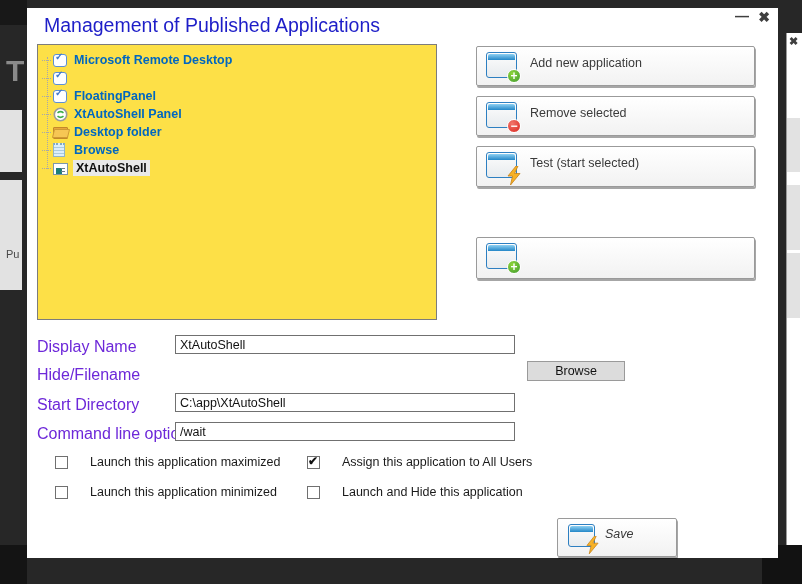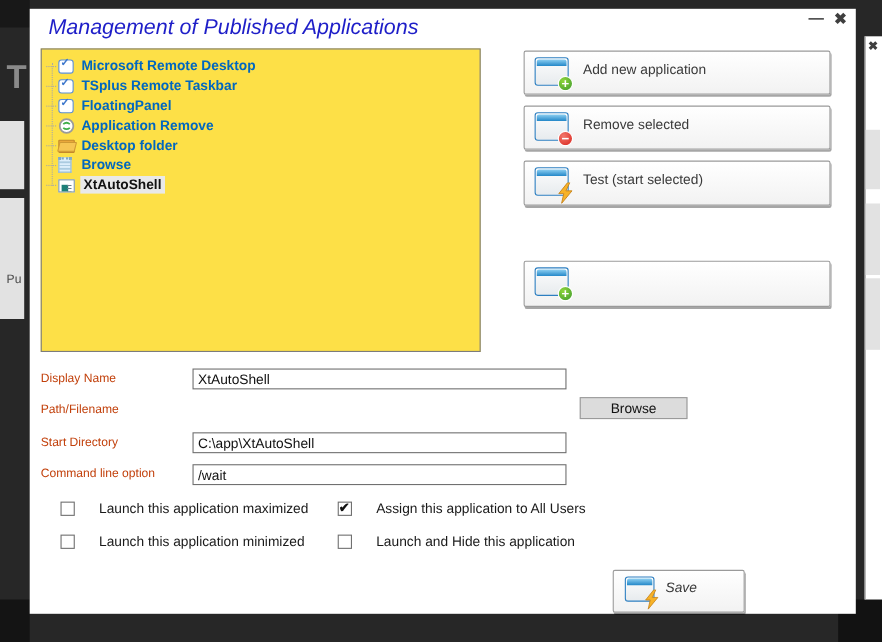--- a/index.html
+++ b/index.html
@@ -12,21 +12,21 @@
   .bg-corner-br { position:absolute; left:762px; top:545px; width:40px; height:39px; background:#121212; }
   .bg-logo { position:absolute; left:6px; top:54px; color:#8a8a8a; font-size:30px; font-weight:bold; z-index:1; }
   .bg-left-block { position:absolute; left:0; width:22px; background:#e2e2e2; z-index:1; }
   .bg-pu { position:absolute; left:6px; top:68px; font-size:11px; color:#4a4a4a; }
   .bg-right-strip { position:absolute; left:786px; top:33px; width:16px; height:512px; background:#ffffff; border-left:1px solid #9a9a9a; z-index:1; }
   .bg-close { position:absolute; left:2px; top:2px; font-size:11px; font-weight:bold; color:#3f3f3f; cursor:pointer; }
   .bg-block { position:absolute; left:0; width:13px; background:#e2e2e2; }
 
   
   .dialog { position:absolute; left:27px; top:8px; width:751px; height:550px; background:#ffffff; z-index:2; }
-  .dlg-title { position:absolute; left:17px; top:6px; font-size:19.5px; color:#1e1ec8;font-style:italic; }
+  .dlg-title { position:absolute; left:17px; top:6px; font-size:19.5px; color:#1e1ec8; }
   .dlg-min { position:absolute; left:705px; top:0px; width:20px; height:20px; text-align:center; font-size:14px; font-weight:bold; color:#3f3f3f; cursor:pointer; }
   .dlg-close { position:absolute; left:727px; top:1px; width:20px; height:20px; text-align:center; font-size:14px; font-weight:bold; color:#3f3f3f; cursor:pointer; }
 
   
   .listbox { position:absolute; left:10px; top:36px; width:400px; height:276px; background:#fde047; border:1px solid #7c7c7c; }
   .tree-vline { position:absolute; left:9px; top:12px; height:112px; border-left:1px dotted #a8a8a8; }
   .tree-row { position:absolute; left:4px; height:18px; display:flex; align-items:center; cursor:pointer; }
   .tree-stub { width:9px; border-top:1px dotted #a8a8a8; margin-right:2px; }
   .tree-label { font-size:12.5px; font-weight:600; color:#0067c0; margin-left:5px; white-space:nowrap; }
   .tree-row.selected .tree-label { color:#111; background:#e9e9e9; padding:1px 3px; }
@@ -44,21 +44,21 @@
   .action-btn { position:absolute; left:449px; width:279px; height:40px; background:linear-gradient(#ffffff,#f2f2f2); border:1px solid #9a9a9a; border-radius:2px; box-shadow:1px 2px 0 rgba(0,0,0,0.35); display:flex; align-items:flex-start; padding:5px 0 0 9px; cursor:pointer; }
   .action-label { font-size:12.5px; color:#3a3a3a; margin:4px 0 0 13px; white-space:nowrap;text-align:center; }
   .win-icon { position:relative; width:31px; height:26px; border:1px solid #2d7fc1; border-radius:3px; background:linear-gradient(#fdfdfd,#e7ebee); flex:none; }
   .win-icon .bar { position:absolute; top:1px; left:1px; right:1px; height:6px; background:linear-gradient(#8ed0f2,#2387c8); border-radius:2px 2px 0 0; }
   .badge { position:absolute; right:-5px; bottom:-6px; width:14px; height:14px; border-radius:50%; color:#fff; font-weight:bold; font-size:12px; line-height:13px; text-align:center; border:1px solid #fff; }
   .badge-green { background:radial-gradient(circle at 35% 30%, #8ed53a, #3f9a2f); }
   .badge-red { background:radial-gradient(circle at 35% 30%, #f2766b, #d9251d); }
   .bolt { position:absolute; right:-5px; bottom:-8px; }
 
   
-  .field-label { position:absolute; left:10px; font-size:11px; color:#c2410c; }
+  .field-label { position:absolute; left:10px; font-size:16px; color:#6d28d9; }
   .text-input { position:absolute; left:148px; width:340px; height:19px; border:1px solid #707070; font-family:"Liberation Sans", sans-serif; font-size:12.5px; color:#111; padding:1px 4px; background:#fff; }
   .browse-btn { position:absolute; left:500px; top:353px; width:98px; height:20px; background:#dcdcdc; border:1px solid #9a9a9a; font-family:"Liberation Sans", sans-serif; font-size:12.5px; color:#111; cursor:pointer; }
 
   
   .cb-row { position:absolute; display:flex; align-items:center; cursor:pointer;gap:16px; }
   .cb-box { width:13px; height:13px; border:1px solid #707070; background:#fff; position:relative; flex:none; }
   .cb-glyph { position:absolute; left:0px; top:-3px; font-size:12px; font-weight:bold; color:#111; }
   .cb-label { font-size:12.5px; color:#1a1a1a; margin-left:6px; white-space:nowrap; }
 
   
@@ -99,38 +99,37 @@
         <span class="ticon">
             <span class="ti-check" style="display:block"></span>
           </span>
         <span class="tree-label">Microsoft Remote Desktop</span>
       </div>
       <div class="tree-row" style="top:24px">
         <span class="tree-stub"></span>
         <span class="ticon">
             <span class="ti-check" style="display:block"></span>
           </span>
-        <span class="tree-label">TSplus Remote Taskbar</span>
       </div>
       <div class="tree-row" style="top:42px">
         <span class="tree-stub"></span>
         <span class="ticon">
             <span class="ti-check" style="display:block"></span>
           </span>
         <span class="tree-label">FloatingPanel</span>
       </div>
       <div class="tree-row" style="top:60px">
         <span class="tree-stub"></span>
         <span class="ticon">
           <svg width="15" height="15" viewBox="0 0 15 15">
               <circle cx="7.5" cy="7.5" r="6.2" fill="#fff" stroke="#9b9b9b" stroke-width="1.6"></circle>
               <path d="M4.5 9.2 Q7.5 11.6 10.5 9.2 M10.5 5.8 Q7.5 3.4 4.5 5.8" stroke="#3fae49" stroke-width="1.6" fill="none"></path>
             </svg>
         </span>
-        <span class="tree-label">Application Remove</span>
+        <span class="tree-label">XtAutoShell Panel</span>
       </div>
       <div class="tree-row" style="top:78px">
         <span class="tree-stub"></span>
         <span class="ticon ti-folder"></span>
         <span class="tree-label">Desktop folder</span>
       </div>
       <div class="tree-row" style="top:96px">
         <span class="tree-stub"></span>
         <span class="ticon">
             <span class="ti-notepad" style="display:block"></span>
@@ -170,21 +169,21 @@
     <div class="action-btn" style="top:229px;height:42px">
       <span class="win-icon">
         <span class="bar"></span>
         <span class="badge badge-green">+</span>
       </span>
     </div>
 
     <span class="field-label" style="top:330px">Display Name</span>
     <input class="text-input" style="top: 327px;" value="XtAutoShell">
 
-    <span class="field-label" style="top:358px">Path/Filename</span>
+    <span class="field-label" style="top:358px">Hide/Filename</span>
     <button class="browse-btn">Browse</button>
 
     <span class="field-label" style="top:388px">Start Directory</span>
     <input class="text-input" style="top: 385px;" value="C:\app\XtAutoShell">
 
     <span class="field-label" style="top:417px">Command line option</span>
     <input class="text-input" style="top: 414px;" value="/wait">
 
     <div class="cb-row" style="left:28px;top:447px">
       <span class="cb-box">

